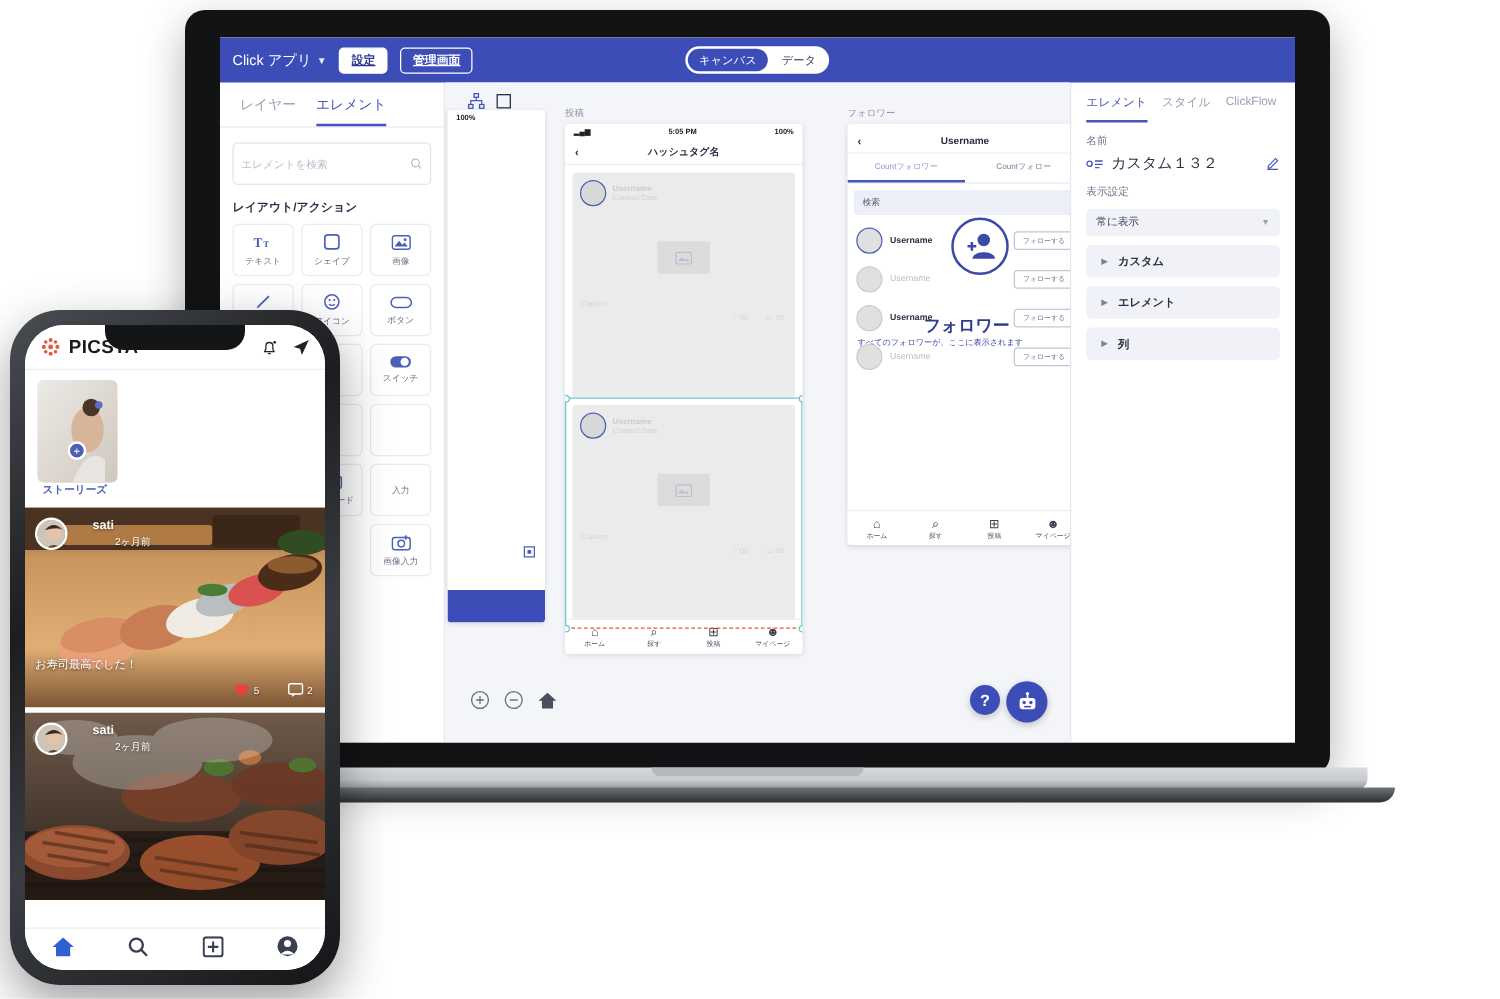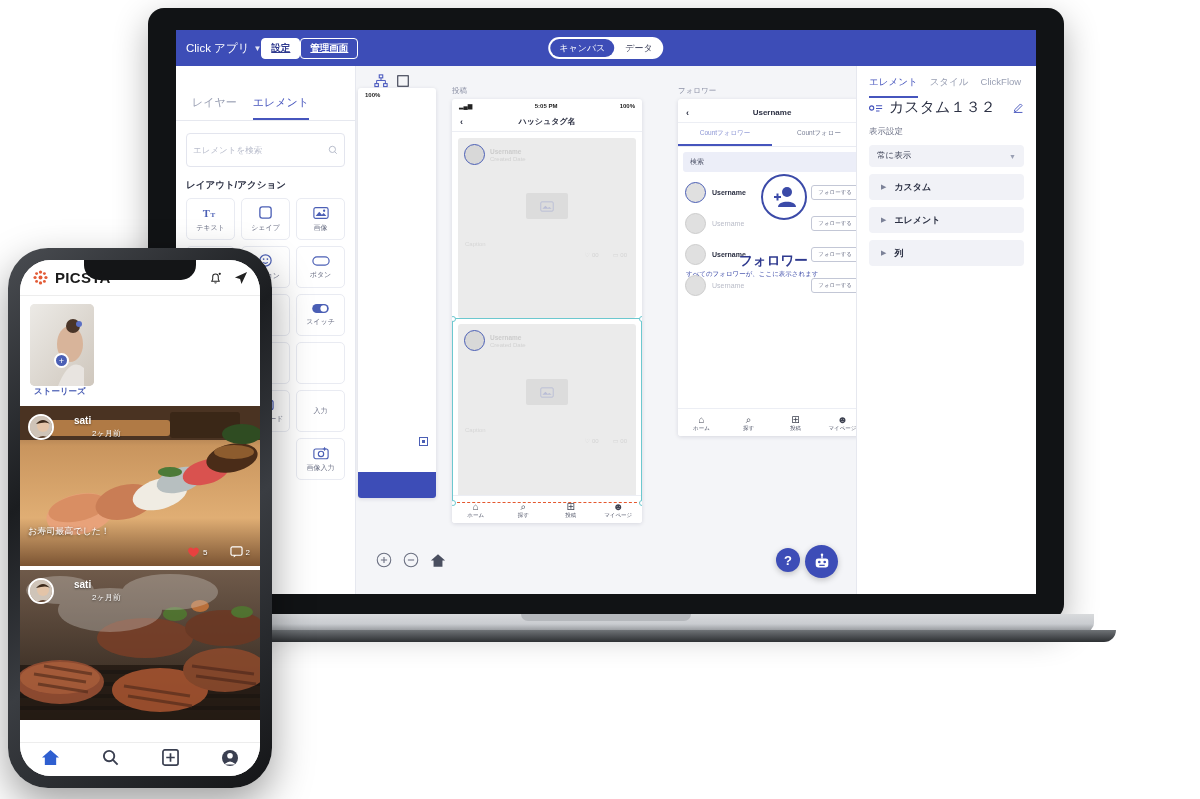--- a/index.html
+++ b/index.html
@@ -31,21 +31,21 @@
     width:170px; height:7px; background:#b5b8bc; border-radius:0 0 8px 8px;
   }
   .laptop-base {
     position: absolute; left: -52px; top: 622px; width: 1020px; height: 12px;
     background: linear-gradient(#6f7377, #2d3033); border-radius: 0 0 14px 14px;
   }
 
   
   .topbar {
     height: 36px; background: #3d4db7; display: flex; align-items: center;
-    padding: 0 10px; position: relative;
+    padding: 0 10px; gap: 10px; position: relative;
   }
   .brand { color: #fff; font-size: 11.5px; display: flex; align-items: center; gap: 4px; }
   .brand .chev { font-size: 8px; opacity: .85; }
   .tb-btn {
     font-size: 9.5px; padding: 3px 9px; border-radius: 4px; cursor: pointer;
     background: #fff; color: #2f3a8f; font-weight: bold; border: 1px solid #fff; text-decoration: underline;
   }
   .tb-btn.outline { background: transparent; color: #fff; border: 1px solid #fff; }
   .seg {
     position: absolute; left: 50%; transform: translateX(-50%);
@@ -61,21 +61,21 @@
     color: #fff; font-size: 14px; font-weight: bold; display: flex;
     align-items: center; justify-content: center;
   }
 
   
   .appbody { display: flex; height: 528px; background: #f4f5f8; }
 
   
   .leftpanel { width: 180px; background: #fff; border-right: 1px solid #e6e8ef; height: 100%; }
   .lp-tabs { display: flex; gap: 16px; padding: 10px 16px 0; border-bottom: 1px solid #e6e8ef; }
-  .lp-tab { font-size: 11px; color: #9aa0b4; padding-bottom: 8px; cursor: pointer; margin-top: 19px; }
+  .lp-tab { font-size: 11px; color: #9aa0b4; padding-bottom: 8px; cursor: pointer; }
   .lp-tab.on { color: #4655bd; border-bottom: 2px solid #4655bd; }
   .lp-search {
     margin: 12px 10px 0; height: 22px; border: 1px solid #e3e5ee; border-radius: 4px;
     display: flex; align-items: center; padding: 16px 6px; background: #fff;
   }
   .lp-search input {
     flex: 1; border: 0; outline: 0; font-size: 8.5px; color: #444;
     font-family: inherit; background: transparent;
   }
   .lp-search input::placeholder { color: #b9bdcc; }
@@ -145,21 +145,21 @@
   .fbtn { font-size: 5.5px; border: 1px solid #c3c7d6; border-radius: 3px; padding: 3px 6px; color: #6f748a; cursor: pointer; }
   .overlay-badge { position: absolute; font-weight: bold; color: #2f3a8f; }
 
   
   .rightpanel { width: 180px; background: #fff; border-left: 1px solid #e6e8ef; padding: 0; }
   .rp-tabs { display: flex; gap: 12px; padding: 10px 12px 0; }
   .rp-tab { font-size: 9.5px; color: #9aa0b4; padding-bottom: 7px; cursor: pointer; }
   .rp-tab.on { color: #4655bd; border-bottom: 2px solid #4655bd; }
   .rp-lab { font-size: 8.5px; color: #6d7287; padding: 9px 12px 3px; }
   .rp-namerow { display: flex; align-items: center; gap: 6px; padding: 0 12px; }
-  .rp-name { font-size: 15px; color: #2c3144; flex: 1; }
+  .rp-name { font-size: 12px; color: #2c3144; flex: 1; }
   .rp-select {
     margin: 4px 12px 0; background: #f1f2f7; border-radius: 4px; height: 22px;
     display: flex; align-items: center; justify-content: space-between;
     padding: 0 8px; font-size: 8.5px; color: #3a3f54; cursor: pointer;
   }
   .rp-acc {
     margin: 7px 12px 0; background: #f1f2f7; border-radius: 4px; height: 26px;
     display: flex; align-items: center; gap: 8px; padding: 0 12px;
     font-size: 9px; font-weight: bold; color: #2c3144; cursor: pointer;
   }
@@ -538,20 +538,21 @@
         </div>
       </div>
 
       <div class="rightpanel">
         <div class="rp-tabs">
           <div class="rp-tab on">エレメント</div>
           <div class="rp-tab">スタイル</div>
           <div class="rp-tab">ClickFlow</div>
         </div>
 
+        <div class="rp-lab">名前</div>
         <div class="rp-namerow">
           <svg width="14" height="10" viewBox="0 0 16 11">
             <circle cx="3" cy="5.5" r="2.4" fill="none" stroke="#4655bd" stroke-width="1.3"></circle>
             <path d="M8 3 h7 M8 6 h7 M8 9 h4" stroke="#4655bd" stroke-width="1.2"></path>
           </svg>
           <span class="rp-name">カスタム１３２</span>
           <svg width="11" height="11" viewBox="0 0 14 14">
             <path d="M2 10 L9.5 2.5 L11.5 4.5 L4 12 H2 Z" fill="none" stroke="#4655bd" stroke-width="1.2"></path>
             <line x1="1" y1="13.3" x2="12" y2="13.3" stroke="#4655bd" stroke-width="1.2"></line>
           </svg>

